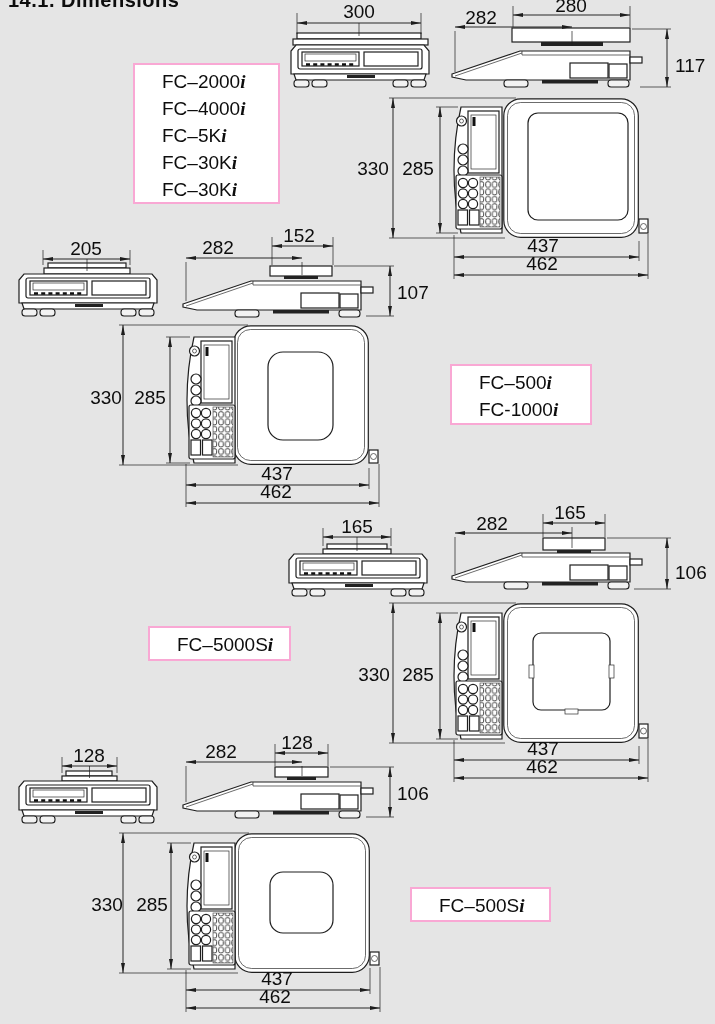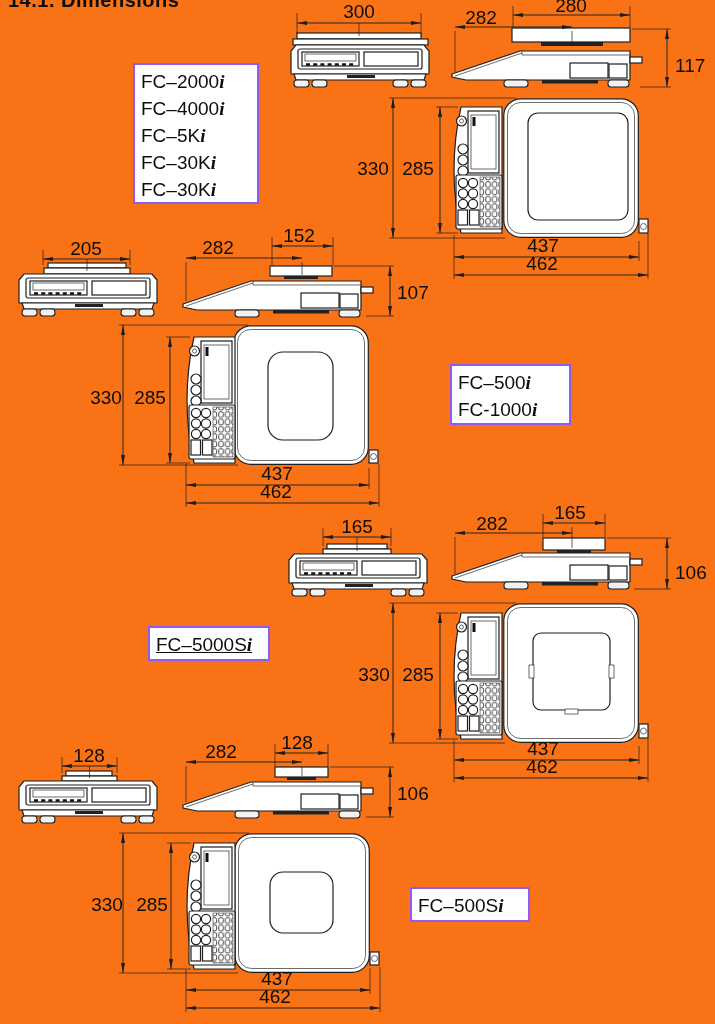--- a/index.html
+++ b/index.html
@@ -1,31 +1,31 @@
 <!DOCTYPE html>
 <html><head>
 <meta charset="utf-8">
 <style>
   html,body{margin:0;padding:0;background:#fff;}
-  #page{position:relative;width:715px;height:1024px;background:#f97316;overflow:hidden;
+  #page{position:relative;width:715px;height:1024px;background:#e5e5e5;overflow:hidden;
         font-family:"Liberation Sans",sans-serif;color:#0d0d0d;}
   #title{position:absolute;left:8px;top:-11px;font-size:20px;font-weight:bold;
          letter-spacing:.5px;white-space:nowrap;}
   .gsvg{position:absolute;}
   .ln{stroke:#1f1f1f;stroke-width:1.2;fill:none;}
   .lnf{stroke:#1f1f1f;stroke-width:1.2;fill:#fff;}
   .lnt{stroke:#2c2c2c;stroke-width:0.7;fill:none;}
   .lntf{stroke:#2c2c2c;stroke-width:0.7;fill:#fff;}
   .feet rect{fill:#f2f2f2;stroke:#1f1f1f;stroke-width:1.1;}
   .dim{stroke:#1d1d1d;stroke-width:0.95;fill:none;}
   .ext{stroke:#1d1d1d;stroke-width:0.7;fill:none;}
   .dimtxt{font-family:"Liberation Sans",sans-serif;font-size:19px;fill:#0d0d0d;}
   .ctr{text-anchor:middle;}
-  .model-box{position:absolute;border:2px solid #8b5cf6;background:#fff;
-             font-size:19px;line-height:27px;padding:3px 6px 1px 6px;white-space:nowrap;}
+  .model-box{position:absolute;border:2px solid #f9a8d4;background:#fff;
+             font-size:19px;line-height:27px;padding:3px 6px 1px 27px;white-space:nowrap;}
   .model-box .variant{font-style:italic;font-weight:bold;
              font-family:"Liberation Serif",serif;}
   .mb-single{display:flex;align-items:center;}
 </style>
 </head>
 <body>
 
 <div id="page">
 
   <div id="title">14.1. Dimensions</div>
@@ -280,21 +280,21 @@
       <line class="dim" x1="454" y1="760" x2="639" y2="760" marker-start="url(#as)" marker-end="url(#ae)"></line>
       <line class="ext" x1="454" y1="740" x2="454" y2="782"></line>
       <line class="ext" x1="639" y1="746" x2="639" y2="764"></line>
       <text class="dimtxt ctr" x="543" y="755">437</text>
       <line class="dim" x1="454" y1="778" x2="648" y2="778" marker-start="url(#as)" marker-end="url(#ae)"></line>
       <line class="ext" x1="648" y1="739" x2="648" y2="782"></line>
       <text class="dimtxt ctr" x="542" y="773">462</text>
     </g>
   </svg>
 
-  <div class="model-box mb-single" style="left:148px;top:626px;width:106px;height:27px;text-decoration:underline;">
+  <div class="model-box mb-single" style="left:148px;top:626px;width:106px;height:27px;">
     <div><span>FC–5000S</span><span class="variant">i</span></div>
   </div>
 
   <svg class="gsvg" style="left:0;top:735px;" width="450" height="289" viewBox="0 735 450 289">
 
     <g>
       <rect class="lnf" x="66" y="771" width="46" height="5"></rect>
       <rect class="lnf" x="62" y="776" width="55" height="5"></rect>
       <use href="#front-body" x="18" y="781"></use>
       <line class="dim" x1="62" y1="766" x2="117" y2="766" marker-start="url(#as)" marker-end="url(#ae)"></line>

